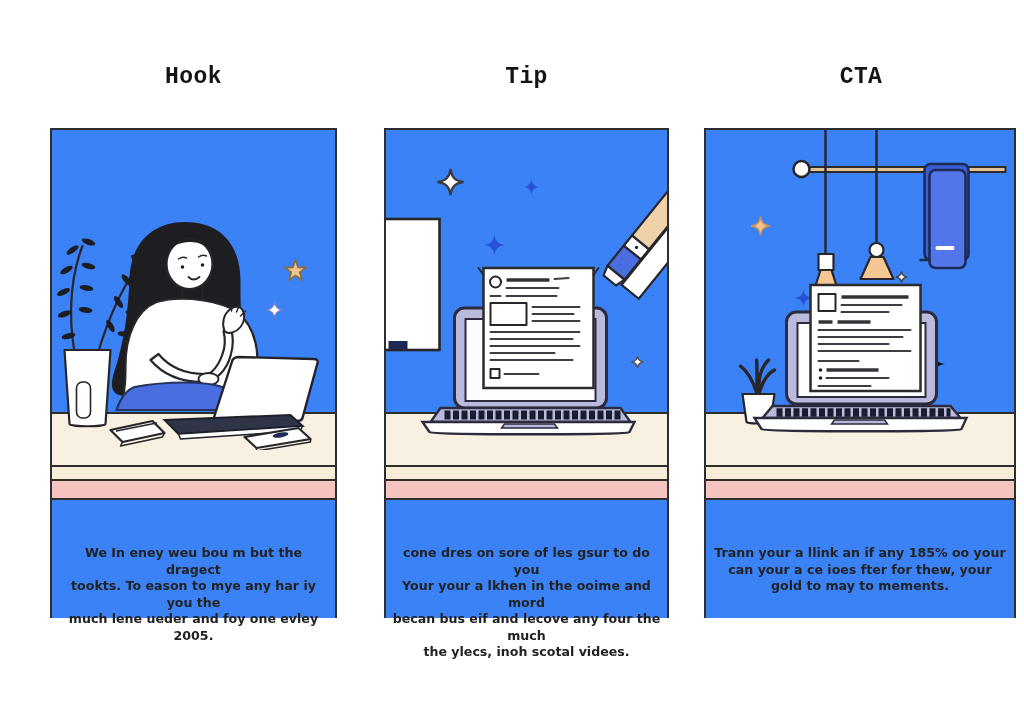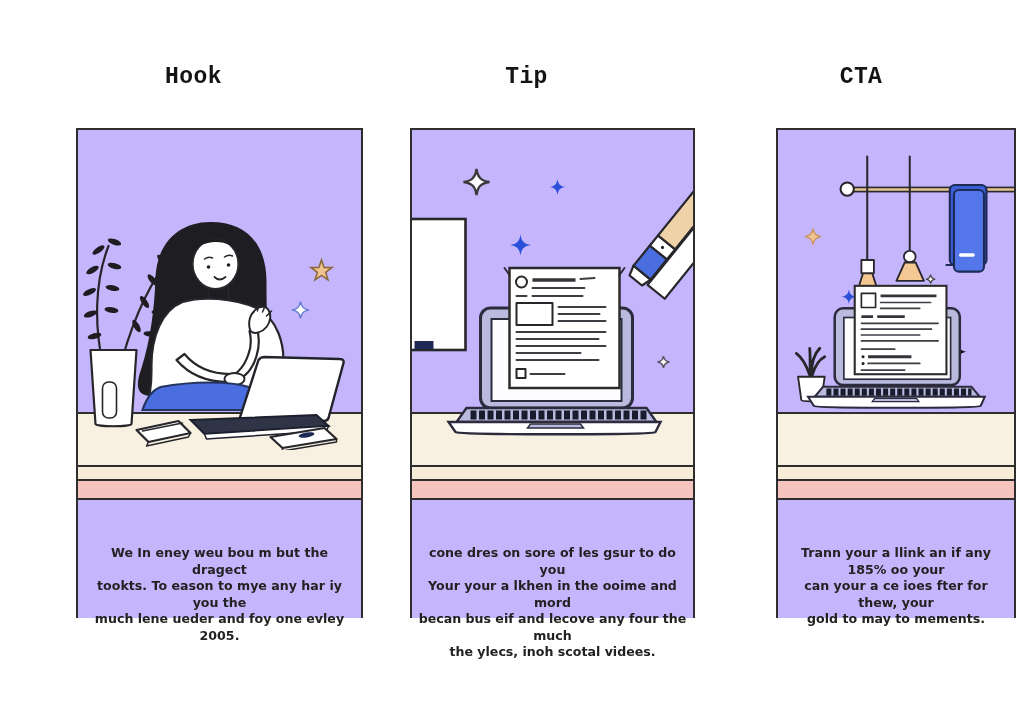--- a/index.html
+++ b/index.html
@@ -9,23 +9,23 @@
     --desk-cream:#f8f1e2; --stripe-cream:#f7ecd7; --stripe-pink:#f5c4be;
     --peach:#f5c793; --star-gold:#f0c48e; --pencil-tan:#f0d2a9;
     --towel-back:#3b5ed6; --towel-front:#5377ea;
   }
   html,body{margin:0;padding:0;background:var(--background);}
   .canvas{position:relative;width:1024px;height:701px;background:var(--background);
           font-family:"DejaVu Sans",sans-serif;overflow:hidden;}
   .panel-title{position:absolute;top:64px;font-size:23px;font-weight:700;color:#141414;
           text-align:center;letter-spacing:.4px;font-family:Liberation Mono, monospace;}
   .t1{left:50px;width:287px;} .t2{left:384px;width:285px;} .t3{left:717px;width:288px;}
-  .panel{position:absolute;top:128px;height:490px;background:#c4b5fd;box-sizing:border-box;
-          border:2.5px solid #2e2e2e;border-bottom:none;margin-left:26px;}
-  .p1{left:50px;width:287px;} .p2{left:384px;width:285px;} .p3{left:750px;width:240px;}
+  .panel{position:absolute;top:128px;height:490px;background:#3b82f6;box-sizing:border-box;
+          border:2.5px solid #2e2e2e;border-bottom:none;}
+  .p1{left:50px;width:287px;} .p2{left:384px;width:285px;} .p3{left:704px;width:312px;}
   .desk{position:absolute;left:0;right:0;top:282px;height:53px;background:var(--desk-cream);
           border-top:2.5px solid #2e2e2e;z-index:1;}
   .stripe-a{position:absolute;left:0;right:0;top:335px;height:14px;background:var(--stripe-cream);
           border-top:2.5px solid #2e2e2e;z-index:1;box-sizing:border-box;}
   .stripe-b{position:absolute;left:0;right:0;top:349px;height:21px;background:var(--stripe-pink);
           border-top:2.5px solid #2e2e2e;border-bottom:2.5px solid #2e2e2e;z-index:1;box-sizing:border-box;}
   .illus{position:absolute;left:0;top:0;width:100%;height:320px;z-index:2;overflow:hidden;}
   .caption{position:absolute;left:6px;right:6px;top:415px;z-index:2;text-align:center;
           font-size:12.6px;line-height:16.5px;font-weight:600;color:var(--text);}
   

